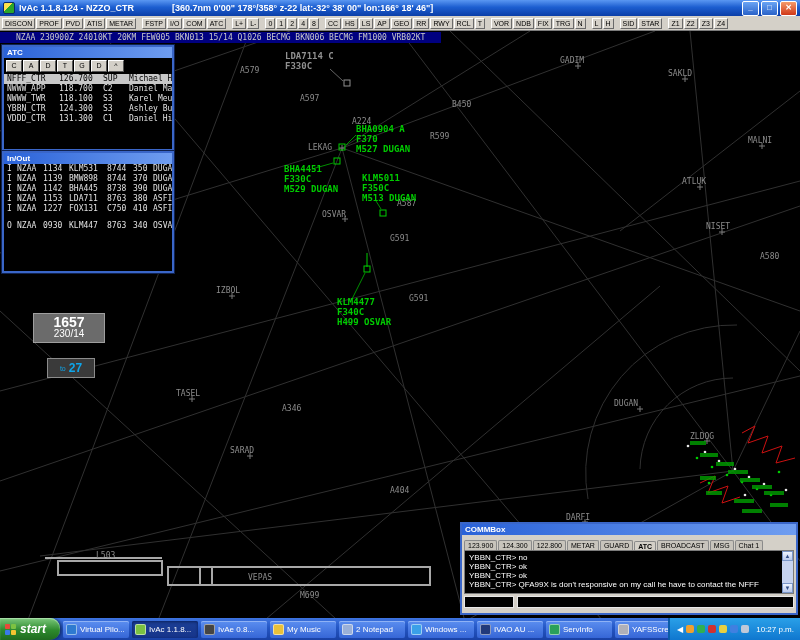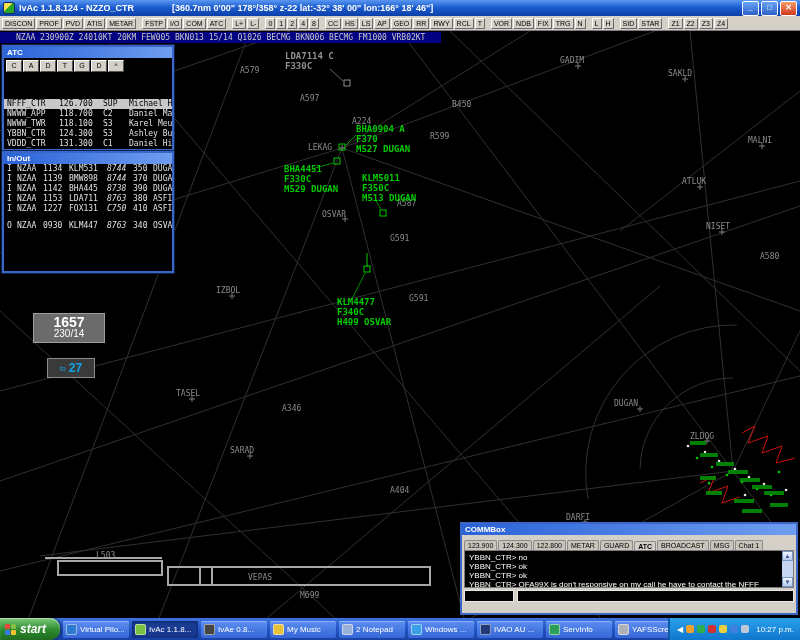--- a/index.html
+++ b/index.html
@@ -30,43 +30,43 @@
   
   .panel{position:absolute;background:#000;border:2px solid #3a66c8;box-shadow:0 0 0 1px #10224f;z-index:5;}
   .panel-title{height:11px;background:linear-gradient(90deg,#2a62d8,#6f9df0);color:#fff;font-size:8px;
     font-weight:bold;line-height:11px;padding:0 3px;}
   .atc-panel{left:2px;top:14px;width:168px;height:102px;}
   .atc-btns{display:flex;gap:1px;padding:2px;}
   .atc-btn{width:14px;height:10px;background:#d4d0c8;border:1px solid;border-color:#fff #555 #555 #fff;
     font-size:7px;text-align:center;line-height:9px;color:#000;}
   .mono-rows{font-family:"DejaVu Sans Mono",monospace;font-size:8px;color:#e2e2e2;}
   .atc-row{display:flex;height:10px;line-height:10px;padding-left:3px;white-space:nowrap;}
-  .atc-row.selected{background:#c8c8c8;color:#000;margin-top:25px;}
+  .atc-row.selected{background:#c8c8c8;color:#000;}
   .c-cs{width:52px;flex:none;} .c-fq{width:44px;flex:none;} .c-rt{width:26px;flex:none;} .c-nm{flex:1;overflow:hidden;}
   .io-panel{left:2px;top:120px;width:168px;height:118px;}
   .io-row{display:flex;height:10px;line-height:10px;padding-left:3px;white-space:nowrap;}
   .io-row.gap{margin-top:7px;}
   .i-dir{width:10px;flex:none;} .i-apt{width:26px;flex:none;} .i-tm{width:26px;flex:none;}
-  .i-cs{width:38px;flex:none;} .i-sq{width:26px;flex:none;font-style:italic;} .i-fl{width:20px;flex:none;} .i-fx{flex:1;overflow:hidden;}
+  .i-cs{width:38px;flex:none;} .i-sq{width:26px;flex:none;} .i-fl{width:20px;flex:none;} .i-fx{flex:1;overflow:hidden;}
   
   .qnh-box{position:absolute;left:33px;top:282px;width:70px;height:28px;background:#6b6b6b;
     border:1px solid #9e9e9e;color:#fff;text-align:center;z-index:4;}
   .qnh-val{font-size:14px;font-weight:bold;line-height:16px;}
   .qnh-wind{font-size:10px;line-height:8px;}
   .rwy-box{position:absolute;left:47px;top:327px;width:46px;height:18px;background:#3a3a3a;
     border:1px solid #8c8c8c;color:#0ea5e9;display:flex;align-items:center;justify-content:center;gap:3px;z-index:4;}
   .rwy-prefix{font-size:7px;} .rwy-val{font-size:12px;font-weight:bold;}
   
   .commbox{position:absolute;left:460px;top:491px;width:338px;height:93px;background:#d4d0c8;
     border:2px solid #3a66c8;box-sizing:border-box;z-index:6;}
   .comm-tabs{display:flex;align-items:flex-end;height:14px;padding:1px 2px 0;}
   .comm-tab{font-size:7px;padding:1px 3px;border:1px solid #8a8a8a;border-bottom:none;background:#c8c4bc;
     margin-right:1px;border-radius:2px 2px 0 0;white-space:nowrap;color:#000;cursor:default;}
   .comm-tab.active{background:#d4d0c8;font-weight:bold;position:relative;top:1px;}
-  .comm-body{margin:0 2px;background:#000;border:1px solid #7a7a7a;height:38px;position:relative;
+  .comm-body{margin:0 2px;background:#000;border:1px solid #7a7a7a;height:44px;position:relative;
     color:#fff;font-size:8px;padding:2px 14px 6px 4px;box-sizing:border-box;overflow:hidden;}
   .comm-msg{line-height:9px;white-space:nowrap;}
   .comm-scroll{position:absolute;right:0;top:0;width:11px;height:100%;background:#c6d3f0;
     display:flex;flex-direction:column;justify-content:space-between;align-items:center;}
   .scroll-btn{width:11px;height:10px;background:linear-gradient(#eef4ff,#b9c9ec);border:1px solid #7a96c8;
     box-sizing:border-box;font-size:6px;line-height:8px;text-align:center;color:#33508a;}
   .comm-input-row{display:flex;gap:3px;margin:2px;height:12px;}
   .comm-box-small{width:48px;background:#000;border:1px solid #e8e8e8;}
   .comm-input{flex:1;background:#000;border:1px solid #e8e8e8;}
   

